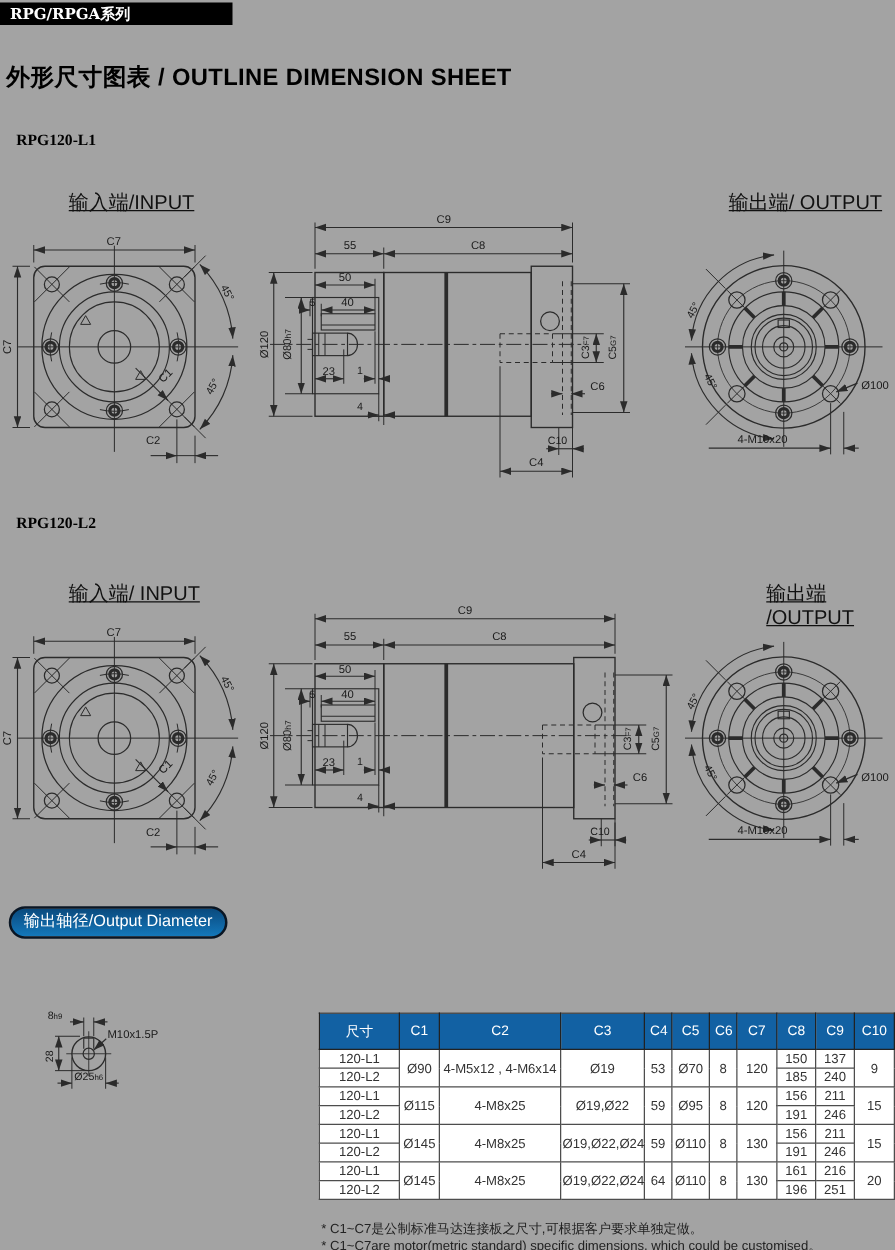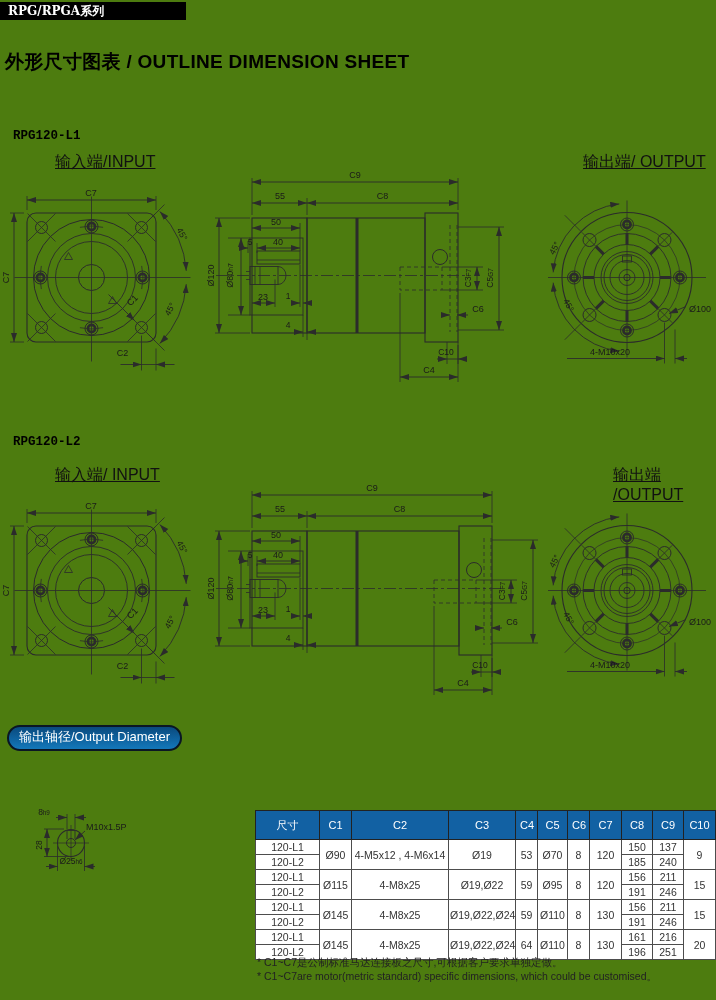--- a/index.html
+++ b/index.html
@@ -1,34 +1,34 @@
 <!DOCTYPE html>
 <html><head>
 <meta charset="utf-8">
 <style>
   html,body{margin:0;padding:0;background:#fff;}
-  #page{position:relative;width:716px;height:1000px;background:#4d7c0f;overflow:hidden;
+  #page{position:relative;width:716px;height:1000px;background:#a3a3a3;overflow:hidden;
         font-family:"Liberation Sans",sans-serif;}
   .abs{position:absolute;}
   #series-bar{left:0;top:2px;width:178px;height:18px;background:#000;color:#fff;
         font-family:"DejaVu Serif",serif;font-weight:bold;font-size:12px;line-height:18px;
         padding-left:8px;}
   #page-title{left:5px;top:49px;font-size:19px;font-weight:bold;color:#000;letter-spacing:.3px;}
-  .model-label{font-family:Liberation Mono, monospace;font-weight:bold;font-size:12.5px;color:#000;margin-top:24px;}
+  .model-label{font-family:Liberation Serif, serif;font-weight:bold;font-size:12.5px;color:#000;}
   .view-title{font-size:16px;color:#111;text-decoration:underline;}
   #od-badge{left:7px;top:725px;padding:1px 10px 3px;border-radius:13px;
         background:linear-gradient(180deg,#0a4a7d 0%,#0f63a0 55%,#1478ba 100%);
         border:2px solid #0a1624;color:#fff;font-size:13px;}
   #dim-table{position:absolute;left:255px;top:810px;width:460px;border-collapse:collapse;
         table-layout:fixed;background:#fff;}
   #dim-table th{background:#1261a3;color:#fff;font-weight:normal;font-size:11px;height:20px;
         border:1px solid #222;padding:4px;}
   #dim-table td{border:1px solid #4d4d4d;font-size:10.5px;color:#333;text-align:center;
         height:14px;padding:0 1px;}
-  .fn{font-size:10.5px;color:#222;}
+  .fn{font-size:10.5px;color:#222;margin-top:20px;}
   svg text{font-family:"Liberation Sans",sans-serif;fill:#1a1a1a;}
 </style>
 </head>
 <body>
 
 <div id="page">
 
   <div id="series-bar" class="abs">RPG/RPGA系列</div>
 
   <div id="page-title" class="abs">外形尺寸图表 / OUTLINE DIMENSION SHEET</div>

